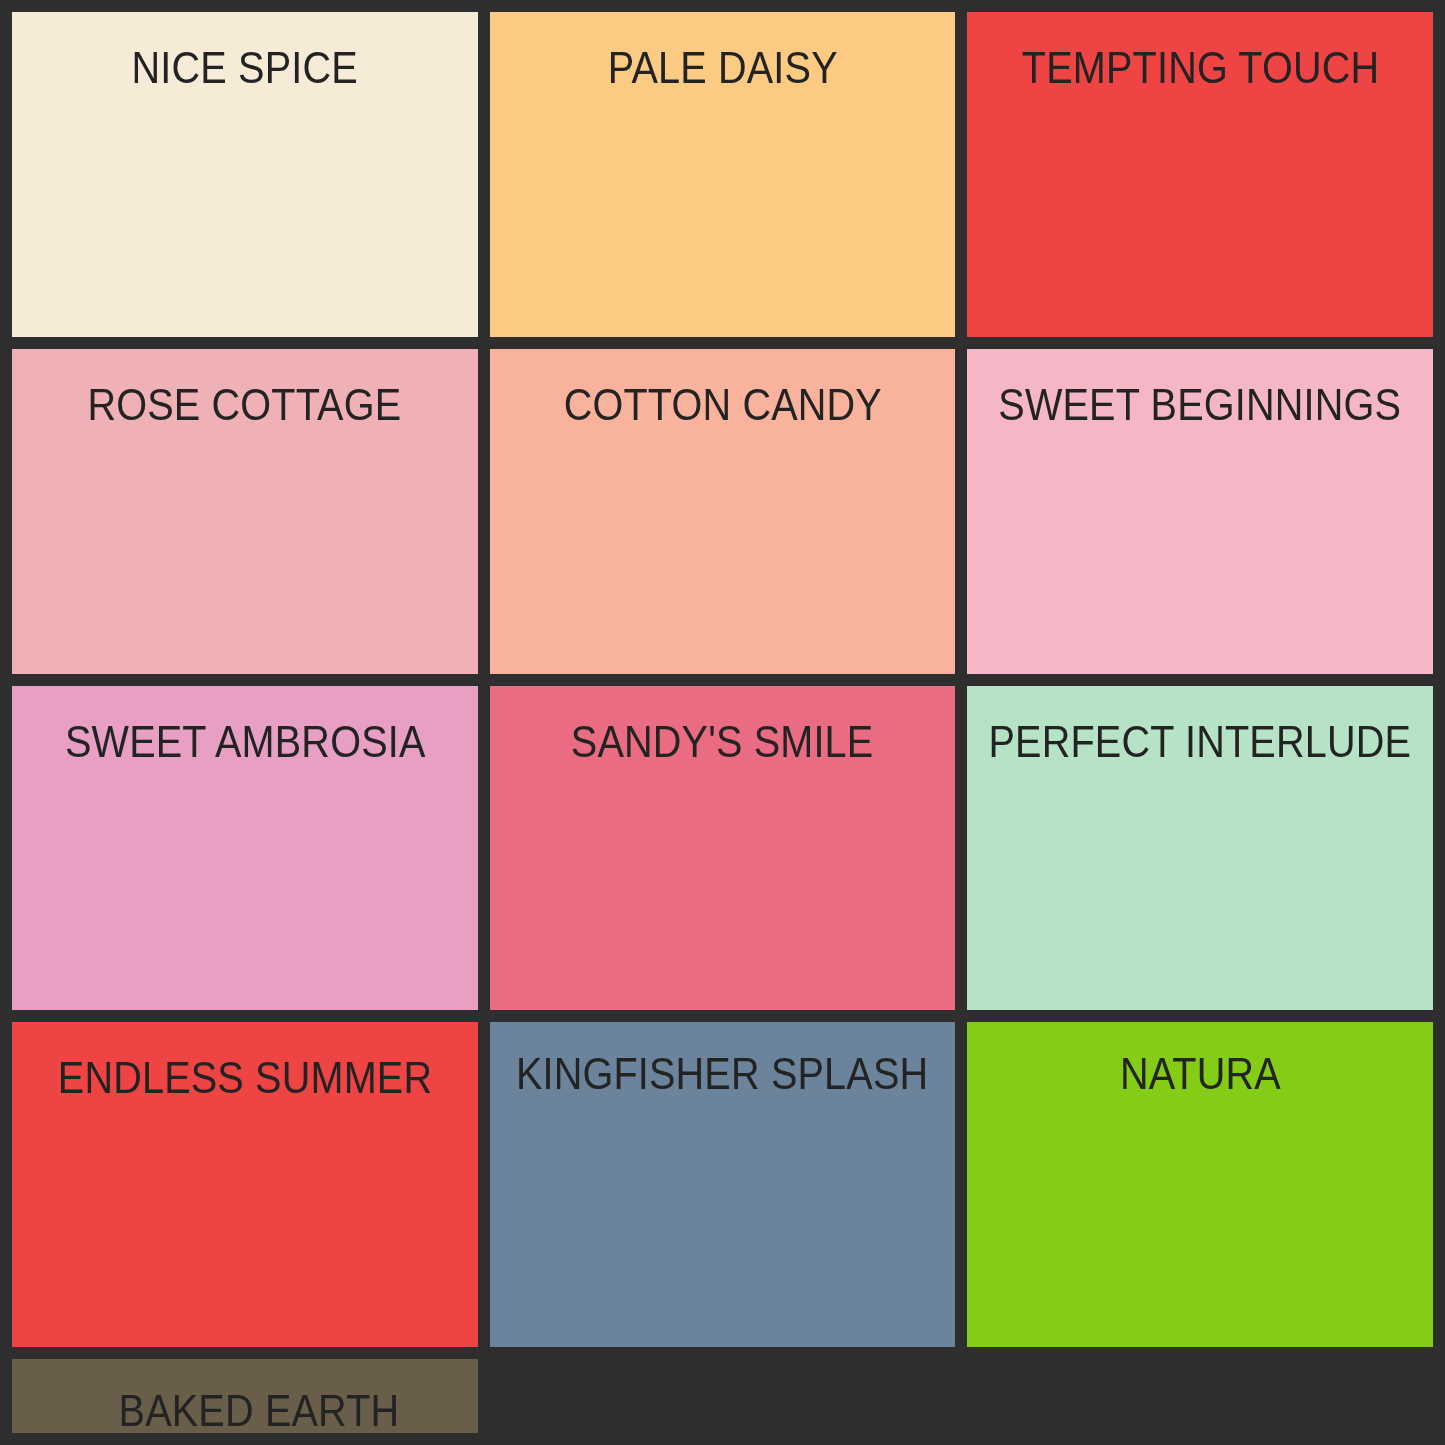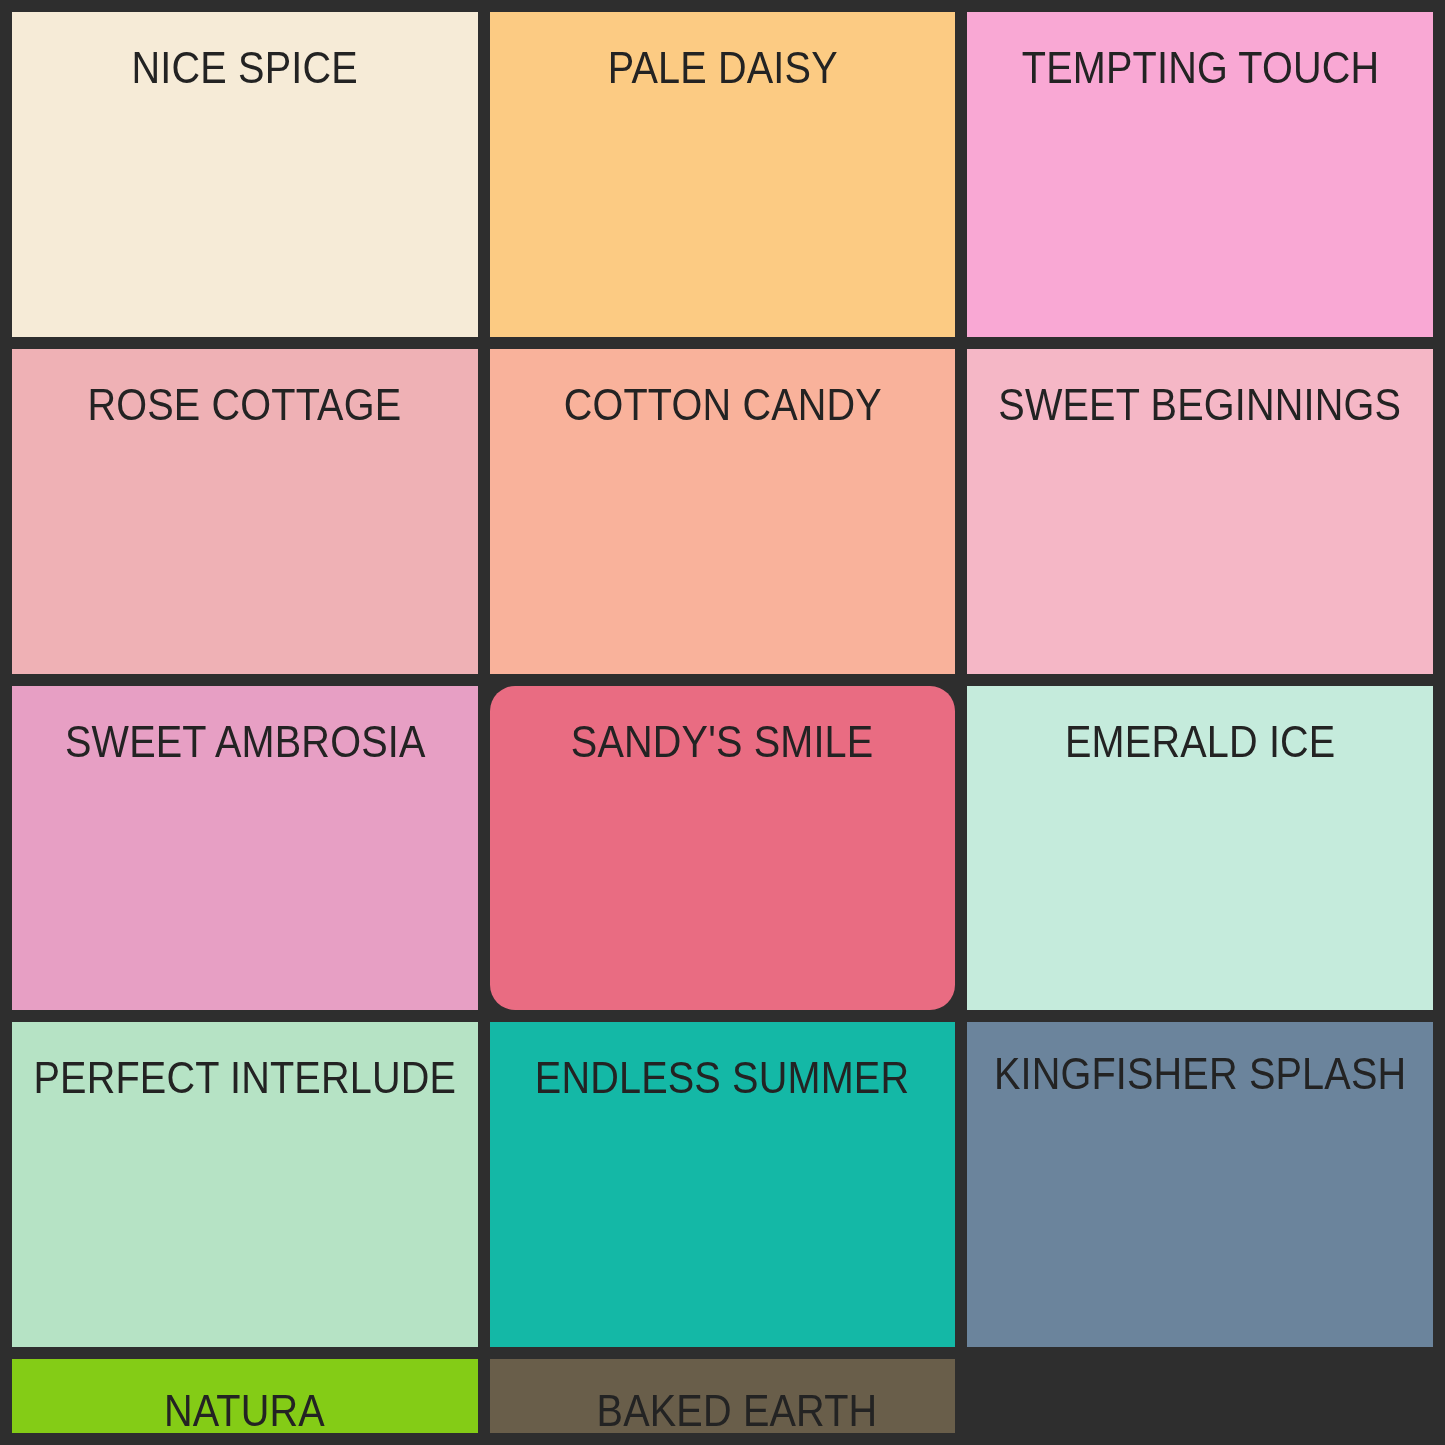--- a/index.html
+++ b/index.html
@@ -60,45 +60,42 @@
 </head>
 <body>
 
 <div id="palette-grid" style="background: rgb(46, 46, 46); padding: 12px; gap: 12px; grid-template-columns: repeat(3, 1fr); grid-template-rows: repeat(4, 1fr);">
     <div class="swatch row-1" style="background: rgb(246, 235, 215);">
       <span class="swatch-label" style="color: rgb(35, 35, 35);">NICE SPICE</span>
     </div>
     <div class="swatch row-1" style="background: rgb(252, 203, 131);">
       <span class="swatch-label" style="color: rgb(35, 35, 35);">PALE DAISY</span>
     </div>
-    <div class="swatch row-1" style="background: #f9a8d4;">
+    <div class="swatch row-1" style="background: #ef4444;">
       <span class="swatch-label" style="color: rgb(35, 35, 35);">TEMPTING TOUCH</span>
     </div>
     <div class="swatch row-2" style="background: rgb(239, 177, 181);">
       <span class="swatch-label" style="color: rgb(35, 35, 35);">ROSE COTTAGE</span>
     </div>
     <div class="swatch row-1" style="background: rgb(249, 178, 155);">
       <span class="swatch-label" style="color: rgb(35, 35, 35);">COTTON CANDY</span>
     </div>
     <div class="swatch row-2" style="background: rgb(245, 183, 198);">
       <span class="swatch-label" style="color: rgb(35, 35, 35);">SWEET BEGINNINGS</span>
     </div>
     <div class="swatch row-2" style="background: rgb(231, 159, 196);">
       <span class="swatch-label" style="color: rgb(35, 35, 35);">SWEET AMBROSIA</span>
     </div>
-    <div class="swatch row-2" style="background: rgb(233, 108, 130); border-radius: 25px;">
+    <div class="swatch row-2" style="background: rgb(233, 108, 130);">
       <span class="swatch-label" style="color: rgb(35, 35, 35);">SANDY'S SMILE</span>
-    </div>
-    <div class="swatch row-3" style="background: rgb(197, 235, 220);">
-      <span class="swatch-label" style="color: rgb(35, 35, 35);">EMERALD ICE</span>
     </div>
     <div class="swatch row-3" style="background: rgb(182, 227, 197);">
       <span class="swatch-label" style="color: rgb(35, 35, 35);">PERFECT INTERLUDE</span>
     </div>
-    <div class="swatch row-3" style="background: #14b8a6;">
+    <div class="swatch row-3" style="background: #ef4444;">
       <span class="swatch-label" style="color: rgb(35, 35, 35);">ENDLESS SUMMER</span>
     </div>
     <div class="swatch row-4" style="background: rgb(107, 132, 156);">
       <span class="swatch-label" style="color: rgb(35, 35, 35);">KINGFISHER SPLASH</span>
     </div>
     <div class="swatch row-4" style="background: #84cc16;">
       <span class="swatch-label" style="color: rgb(35, 35, 35);">NATURA</span>
     </div>
     <div class="swatch row-4" style="background: rgb(105, 94, 74); padding-left: 28px;">
       <span class="swatch-label" style="color: rgb(35, 35, 35);">BAKED EARTH</span>

